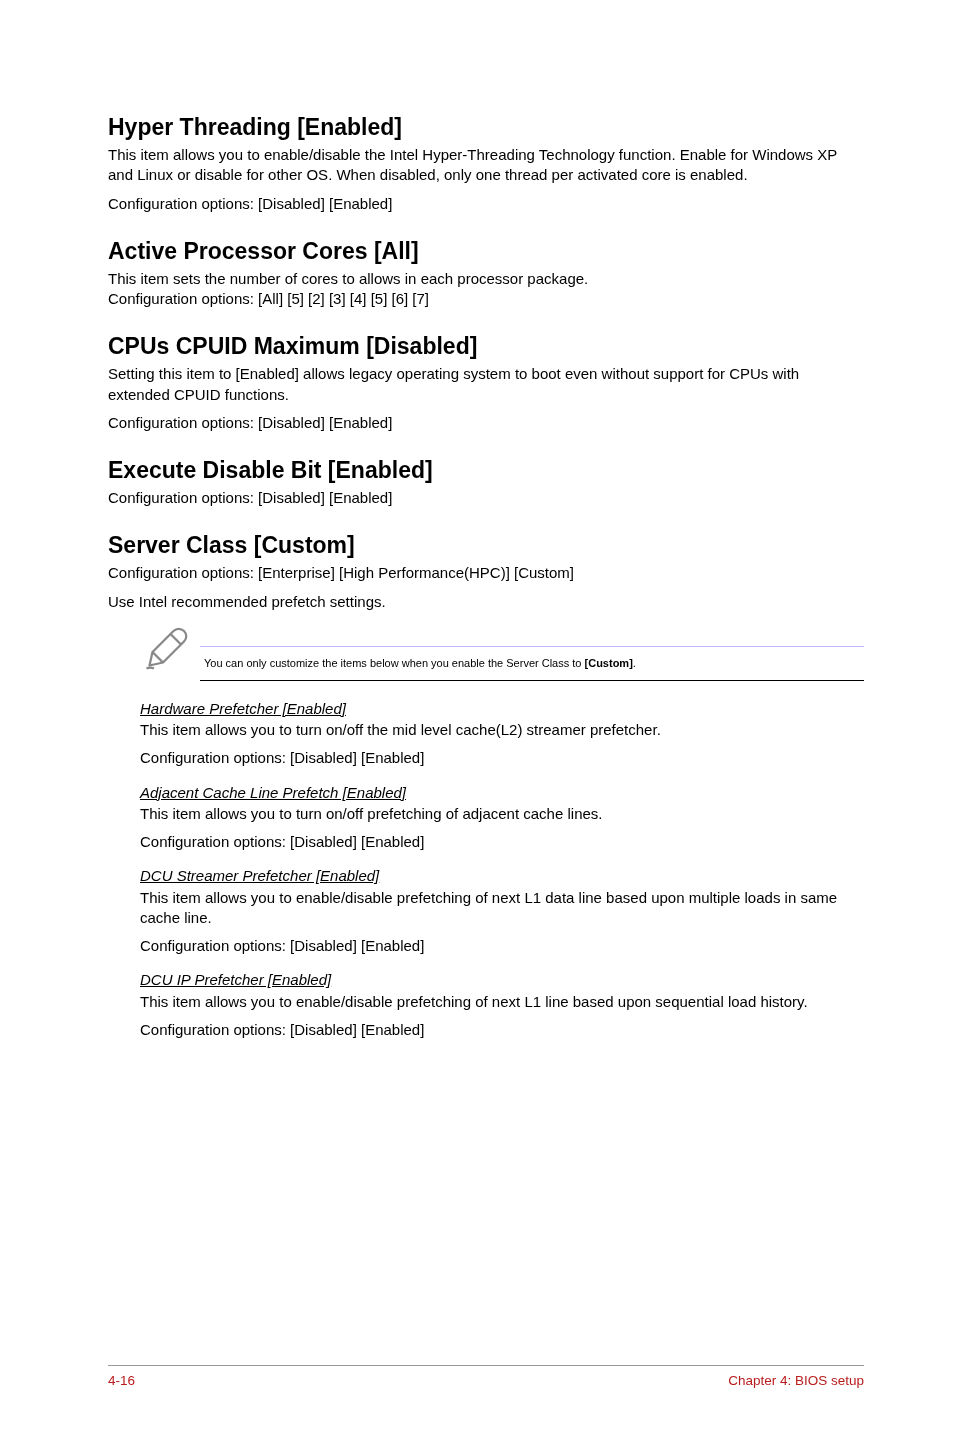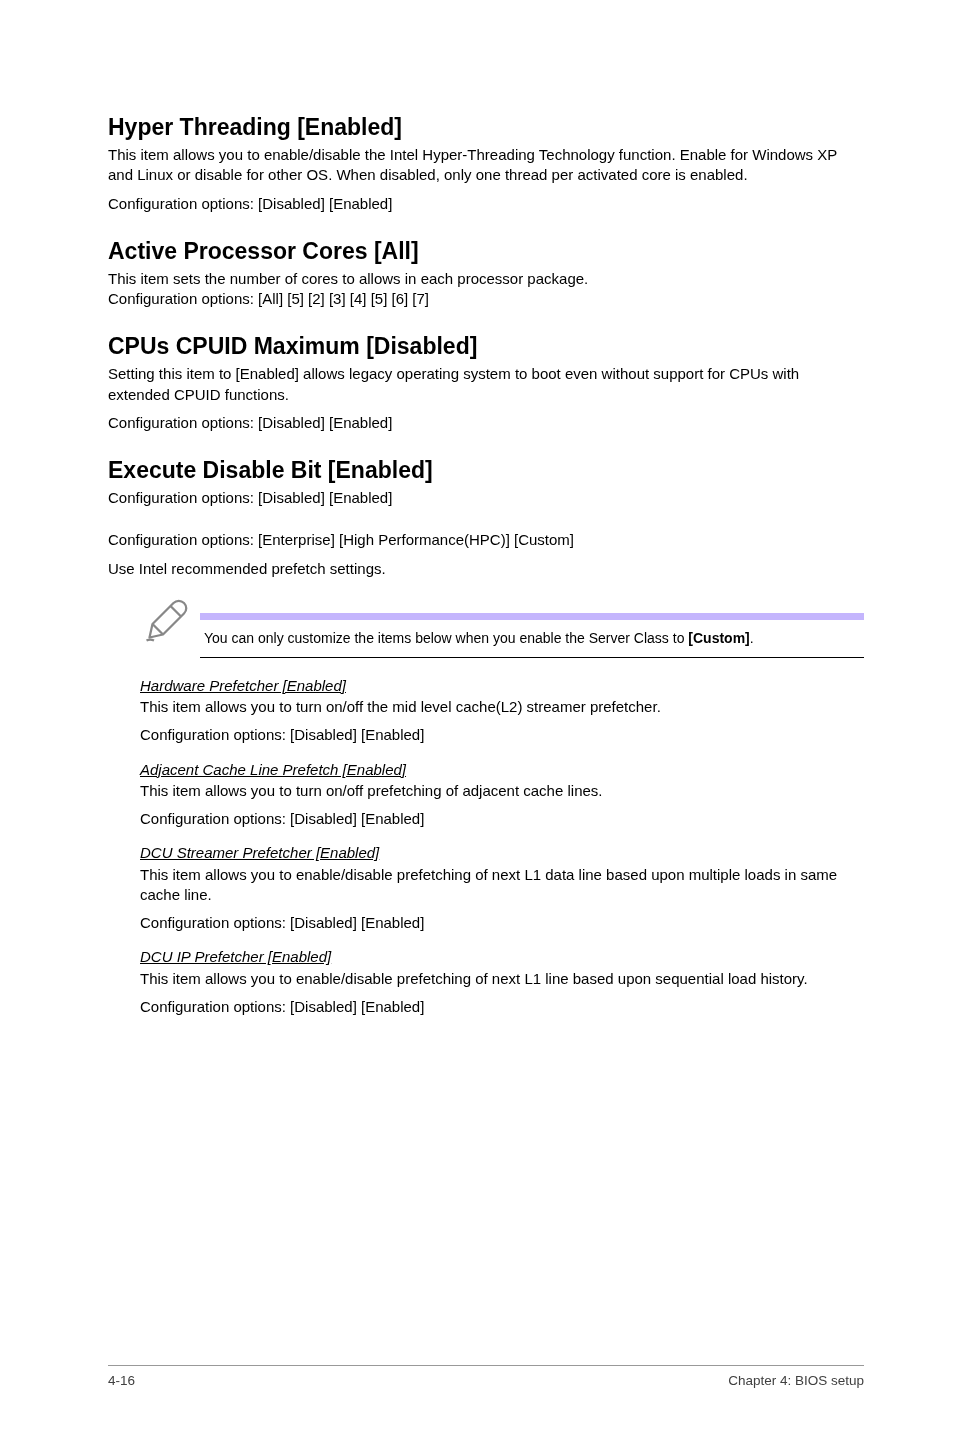--- a/index.html
+++ b/index.html
@@ -25,24 +25,24 @@
     margin: 10px 0 18px 34px;
     padding-right: 0;
   }
   .note-icon {
     flex: 0 0 auto;
     width: 48px;
     margin-right: 10px;
   }
   .note-text-wrap {
     flex: 1 1 auto;
-    border-top: 7px solid #c4b5fd;
+    border-top: 1px solid #c4b5fd;
     border-bottom: 1px solid #000;
     padding: 9px 4px;
-    font-size: 14px;
+    font-size: 11px;
     margin-top: 24px;
   }
   .bold { font-weight: bold; }
   .sub-block { margin-left: 32px; margin-bottom: 14px; }
   .sub-block h3 {
     font-size: 15px;
     font-style: italic;
     text-decoration: underline;
     font-weight: normal;
     margin-bottom: 1px;
@@ -52,21 +52,21 @@
   .footer {
     position: fixed;
     bottom: 48px;
     left: 108px;
     right: 90px;
     border-top: 1px solid #999;
     padding-top: 6px;
     display: flex;
     justify-content: space-between;
     font-size: 13.5px;
-    color: #404040;
+    color: #b91c1c;
   }
 </style>
 </head>
 <body>
 
 <div class="section">
   <h2>Hyper Threading [Enabled]</h2>
   <p>This item allows you to enable/disable the Intel Hyper-Threading Technology function. Enable for Windows XP and Linux or disable for other OS. When disabled, only one thread per activated core is enabled.</p>
   <p>Configuration options: [Disabled] [Enabled]</p>
 </div>
@@ -82,20 +82,21 @@
   <p>Setting this item to [Enabled] allows legacy operating system to boot even without support for CPUs with extended CPUID functions.</p>
   <p>Configuration options: [Disabled] [Enabled]</p>
 </div>
 
 <div class="section">
   <h2>Execute Disable Bit [Enabled]</h2>
   <p>Configuration options: [Disabled] [Enabled]</p>
 </div>
 
 <div class="section" style="margin-bottom:8px;">
+  <h2>Server Class [Custom]</h2>
   <p>Configuration options: [Enterprise] [High Performance(HPC)] [Custom]</p>
   <p>Use Intel recommended prefetch settings.</p>
 </div>
 
 <div class="note-block">
   <div class="note-icon">
     <svg viewBox="0 0 64 64" width="48" height="48">
       <path d="M10 54 L14 36 L42 8 C46 4 52 4 56 8 C60 12 60 18 56 22 L28 50 L10 54 Z" fill="none" stroke="#888" stroke-width="3" stroke-linejoin="round"></path>
       <line x1="14" y1="36" x2="28" y2="50" stroke="#888" stroke-width="3"></line>
       <line x1="38" y1="12" x2="52" y2="26" stroke="#888" stroke-width="3"></line>

